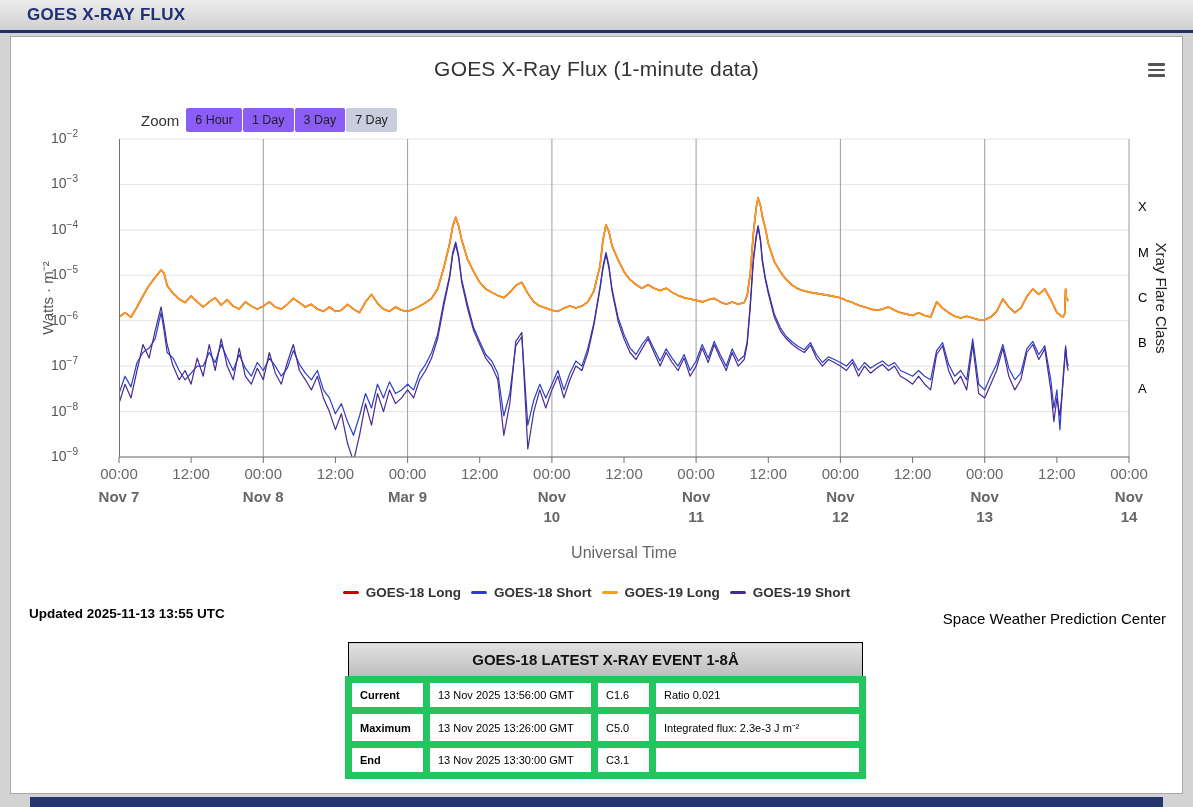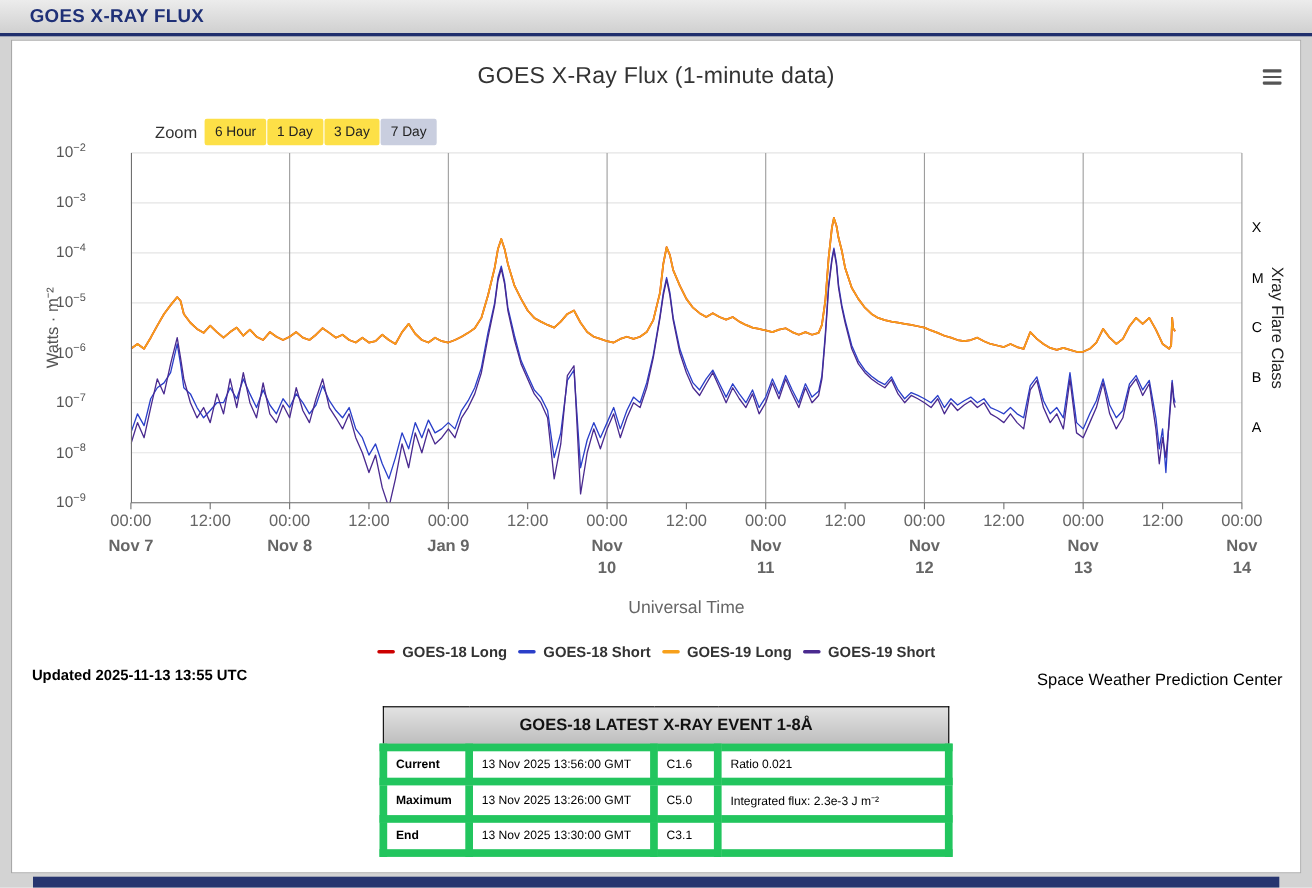--- a/index.html
+++ b/index.html
@@ -12,21 +12,21 @@
   .header-title{position:absolute;left:27px;top:5px;font-size:17px;font-weight:bold;
     color:#1f3077;letter-spacing:.3px;}
   .panel{position:absolute;left:10px;top:36px;width:1171px;height:756px;background:#fff;
     border:1px solid #a8a8a8;}
   .chart-title{position:absolute;top:20px;left:0;width:100%;text-align:center;
     font-size:21px;color:#333;letter-spacing:.2px;}
   .menu-icon{position:absolute;top:26px;right:17px;width:17px;cursor:pointer;}
   .menu-icon span{display:block;height:2.5px;background:#555;margin-bottom:3px;border-radius:1px;}
   .zoom-row{position:absolute;left:106px;top:71px;display:flex;align-items:center;}
   .zoom-label{font-size:15px;color:#333;margin-right:7px;margin-left:24px;}
-  .zoom-btn{font-size:12.5px;color:#222;background:#fde047;padding:5px 9px;border-radius:2px;
+  .zoom-btn{font-size:12.5px;color:#222;background:#8b5cf6;padding:5px 9px;border-radius:2px;
     margin-right:1px;cursor:pointer;}
   .zoom-btn.selected{background:#c9cedf;}
   #plot-svg{position:absolute;left:108px;top:102px;overflow:visible;}
   .y-label{position:absolute;width:62px;text-align:left;font-size:14px;color:#555;left:40px;}
   .y-label sup{font-size:10px;line-height:0;}
   .y-axis-title{position:absolute;left:36px;top:261px;transform:translate(-50%,-50%) rotate(-90deg);
     white-space:nowrap;font-size:15px;color:#555;}
   .right-axis-title{position:absolute;left:1150px;top:261px;transform:translate(-50%,-50%) rotate(90deg);
     white-space:nowrap;font-size:15px;color:#222;}
   .flare-letter{position:absolute;left:1127px;font-size:13px;color:#000;}
@@ -188,21 +188,21 @@
     <div class="y-label" style="top: 320.143px;">10<sup>−7</sup></div>
     <div class="y-label" style="top: 365.571px;">10<sup>−8</sup></div>
     <div class="y-label" style="top: 411px;">10<sup>−9</sup></div>
     <div class="x-time" style="left: 72px; top: 428px;">00:00</div>
     <div class="x-date" style="left: 72px; top: 450px;">Nov 7</div>
     <div class="x-time" style="left: 144.143px; top: 428px;">12:00</div>
     <div class="x-time" style="left: 216.286px; top: 428px;">00:00</div>
     <div class="x-date" style="left: 216.286px; top: 450px;">Nov 8</div>
     <div class="x-time" style="left: 288.429px; top: 428px;">12:00</div>
     <div class="x-time" style="left: 360.571px; top: 428px;">00:00</div>
-    <div class="x-date" style="left: 360.571px; top: 450px;">Jan 9</div>
+    <div class="x-date" style="left: 360.571px; top: 450px;">Mar 9</div>
     <div class="x-time" style="left: 432.714px; top: 428px;">12:00</div>
     <div class="x-time" style="left: 504.857px; top: 428px;">00:00</div>
     <div class="x-date" style="left: 504.857px; top: 450px;">Nov<br>10</div>
     <div class="x-time" style="left: 577px; top: 428px;">12:00</div>
     <div class="x-time" style="left: 649.143px; top: 428px;">00:00</div>
     <div class="x-date" style="left: 649.143px; top: 450px;">Nov<br>11</div>
     <div class="x-time" style="left: 721.286px; top: 428px;">12:00</div>
     <div class="x-time" style="left: 793.429px; top: 428px;">00:00</div>
     <div class="x-date" style="left: 793.429px; top: 450px;">Nov<br>12</div>
     <div class="x-time" style="left: 865.571px; top: 428px;">12:00</div>

